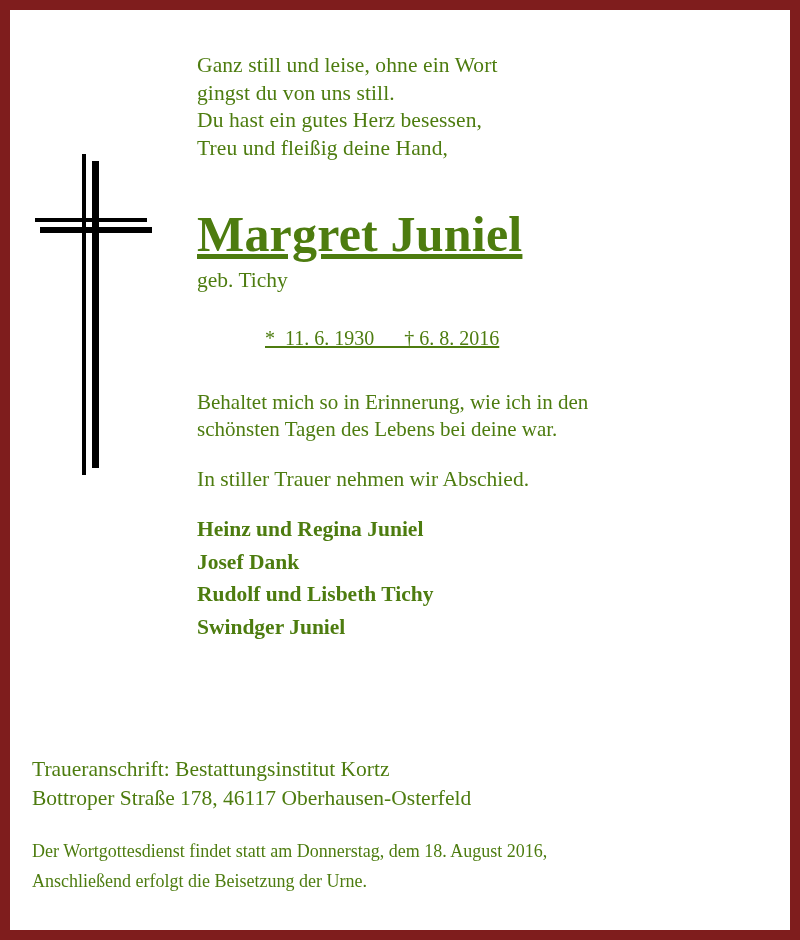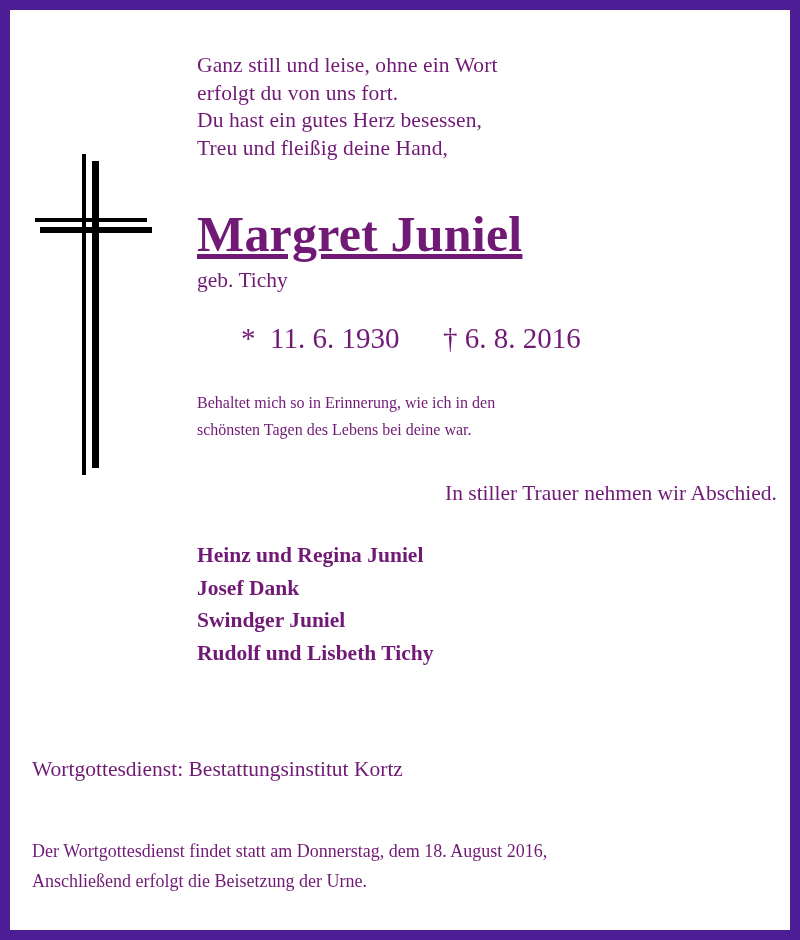--- a/index.html
+++ b/index.html
@@ -7,23 +7,23 @@
     padding: 0;
     background: #ffffff;
   }
 
   .notice {
     position: relative;
     width: 800px;
     height: 940px;
     box-sizing: border-box;
     background: #ffffff;
-    border: 10px solid #4c1d95;
+    border: 10px solid #7f1d1d;
     font-family: "Liberation Serif", "DejaVu Serif", serif;
-    color: #701a75;
+    color: #4d7c0f;
     overflow: hidden;
   }
 
   
   .cross {
     position: absolute;
     left: 14px;
     top: 130px;
     width: 140px;
     height: 340px;
@@ -54,42 +54,42 @@
   }
 
   .maiden-name {
     margin-top: 6px;
     font-size: 21.5px;
     line-height: 26px;
   }
 
   .dates {
     margin-top: 32px;
-    margin-left: 44px;
-    font-size: 29px;
+    margin-left: 68px;
+    font-size: 20px;
     line-height: 26px;
     white-space: pre;
+    text-decoration: underline;
   }
 
   .remembrance {
     margin-top: 38px;
-    font-size: 16px;
+    font-size: 21px;
     line-height: 27.5px;
   }
   .remembrance div { white-space: pre; }
 
   .mourning-line {
-    margin-top: 36px;
+    margin-top: 22px;
     font-size: 21.5px;
     line-height: 27.5px;
-    text-align: right;
   }
 
   .mourners {
-    margin-top: 32px;
+    margin-top: 20px;
     font-size: 21.5px;
     font-weight: bold;
     line-height: 32.5px;
   }
 
   
   .address-block {
     position: absolute;
     left: 22px;
     top: 745px;
@@ -124,49 +124,50 @@
       <rect x="11" y="78" width="112" height="4" fill="#000000"></rect>
 
       <rect x="16" y="87" width="112" height="6" fill="#000000"></rect>
     </svg>
   </div>
 
   <div class="column">
 
     <div class="poem">
       <div>Ganz still und leise, ohne ein Wort</div>
-      <div>erfolgt du von uns fort.</div>
+      <div>gingst du von uns still.</div>
       <div>Du hast ein gutes Herz besessen,</div>
       <div>Treu und fleißig deine Hand,</div>
     </div>
 
     <div class="deceased-name">Margret Juniel</div>
 
     <div class="maiden-name">geb. Tichy</div>
 
     <div class="dates">*  11. 6. 1930      † 6. 8. 2016</div>
 
     <div class="remembrance">
       <div>Behaltet mich so in Erinnerung, wie ich in den</div>
       <div>schönsten Tagen des Lebens bei deine war.</div>
     </div>
 
     <div class="mourning-line">In stiller Trauer nehmen wir Abschied.</div>
 
     <div class="mourners">
       <div>Heinz und Regina Juniel</div>
       <div>Josef Dank</div>
+      <div>Rudolf und Lisbeth Tichy</div>
       <div>Swindger Juniel</div>
-      <div>Rudolf und Lisbeth Tichy</div>
     </div>
 
   </div>
 
   <div class="address-block">
-    <div>Wortgottesdienst: Bestattungsinstitut Kortz</div>
+    <div>Traueranschrift: Bestattungsinstitut Kortz</div>
+    <div>Bottroper Straße 178, 46117 Oberhausen-Osterfeld</div>
   </div>
 
   <div class="service-block">
     <div>Der Wortgottesdienst findet statt am Donnerstag, dem 18. August 2016,</div>
     <div>Anschließend erfolgt die Beisetzung der Urne.</div>
   </div>
 
 </div>
 
 </body></html>

